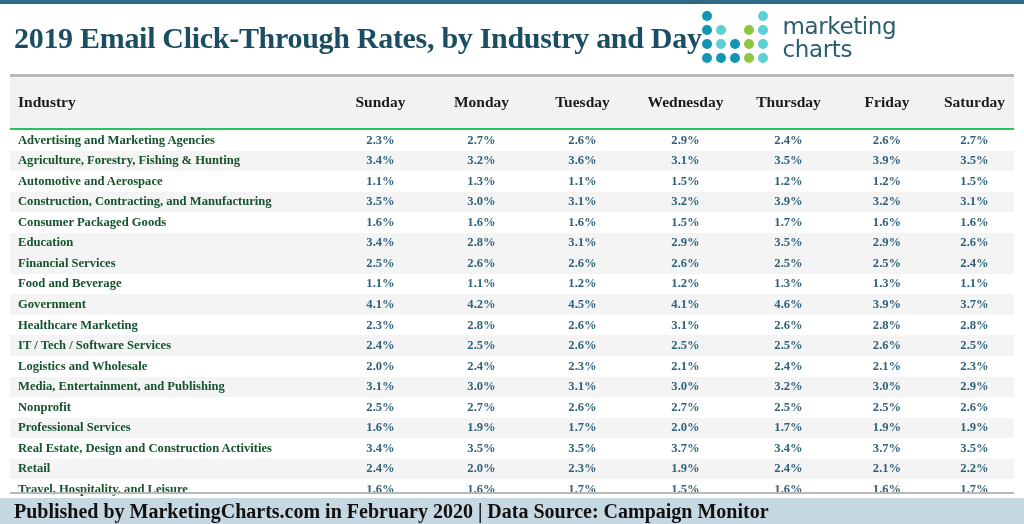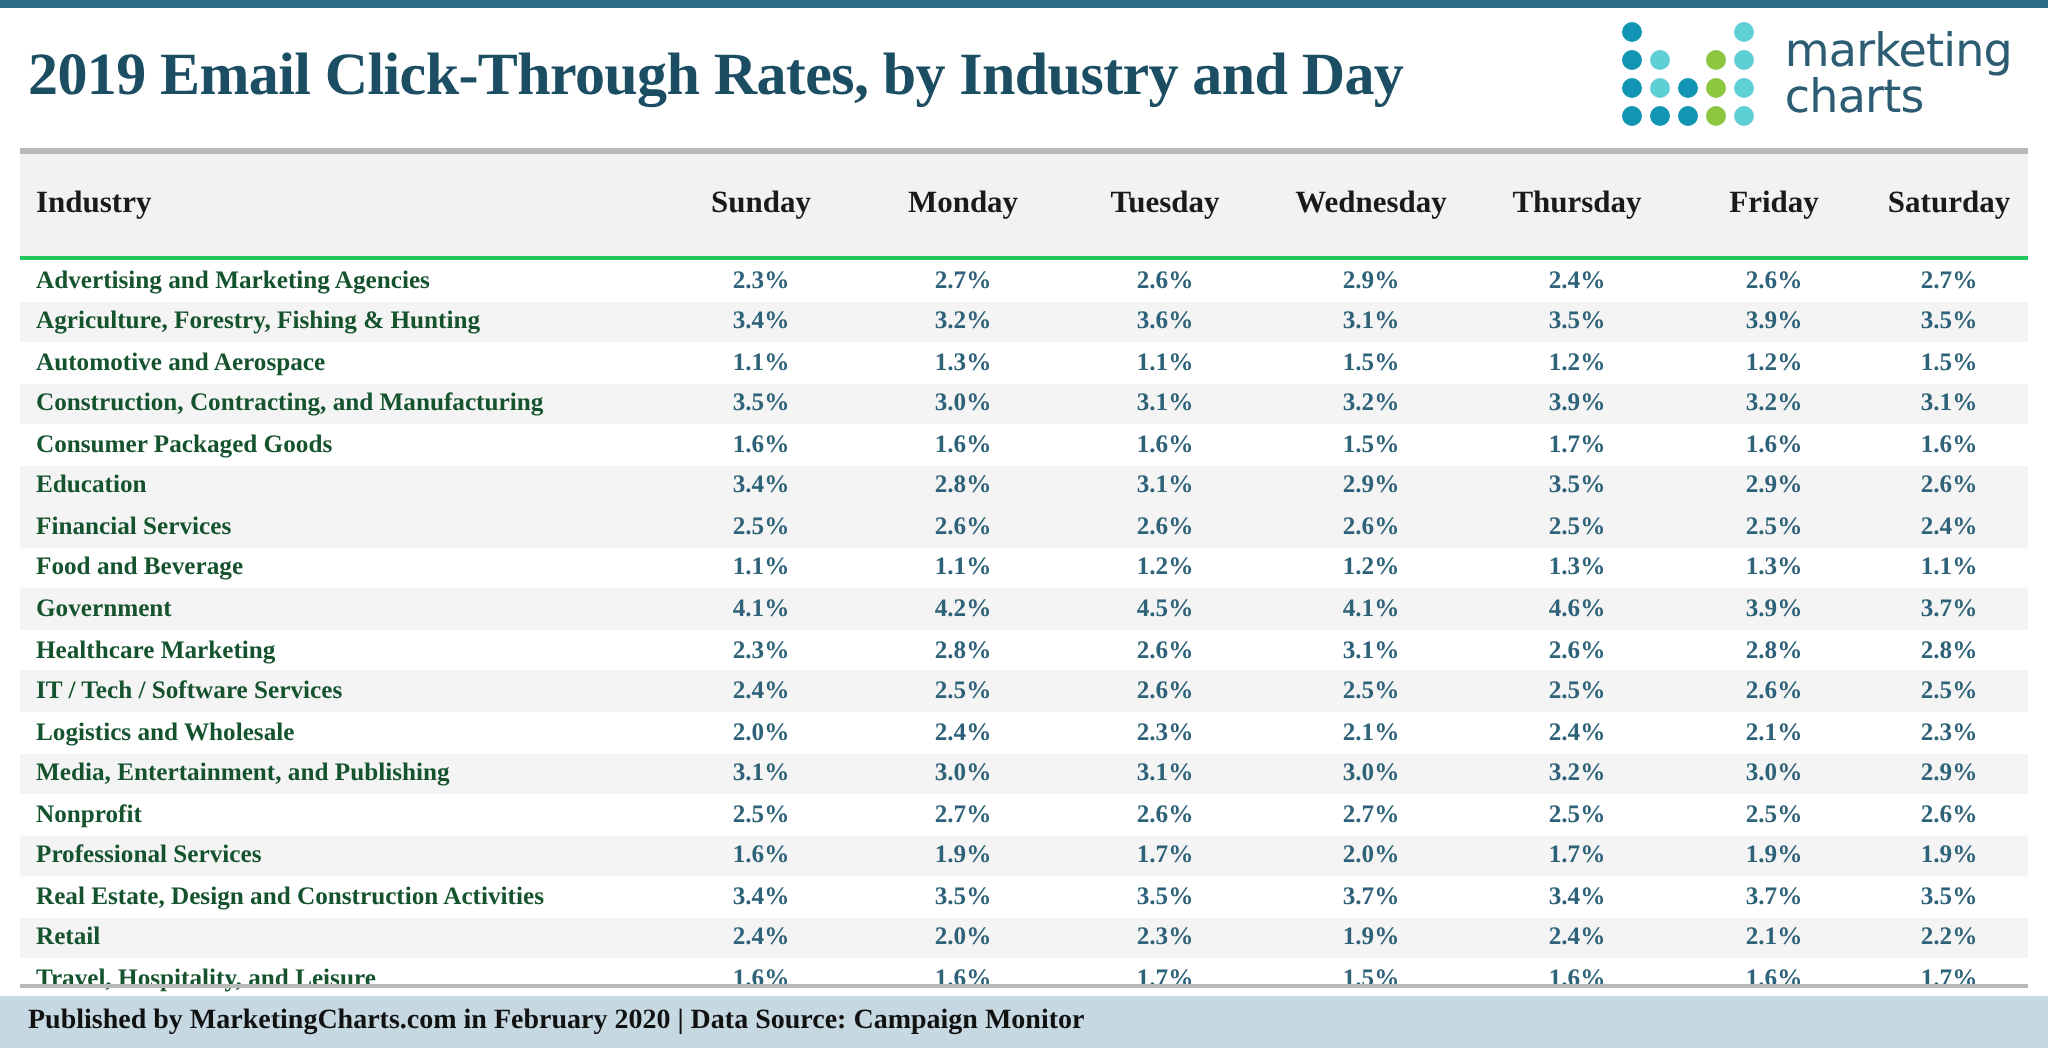--- a/index.html
+++ b/index.html
@@ -32,21 +32,20 @@
   }
 
   
   .header {
     position: absolute;
     top: 4px; left: 0;
     width: 1024px;
     height: 68px;
     display: flex;
     align-items: center;
-    justify-content: space-between;
     padding: 0 14px 0 14px;
     box-sizing: border-box;
   }
   .title {
     font-family: "Liberation Serif", "DejaVu Serif", serif;
     font-weight: bold;
     font-size: 30px;
     letter-spacing: -0.3px;
     color: #1b4e63;
     white-space: nowrap;
@@ -153,21 +152,21 @@
     height: 26px;
     background: #c6d8e2;
     display: flex;
     align-items: center;
     box-sizing: border-box;
     padding-left: 14px;
   }
   .footer-text {
     font-family: "Liberation Serif", "DejaVu Serif", serif;
     font-weight: bold;
-    font-size: 14px;
+    font-size: 20px;
     color: #111111;
     white-space: nowrap;
   }
 </style>
 </head>
 <body>
 
 <div class="page">
 
   <div class="top-bar"></div>

